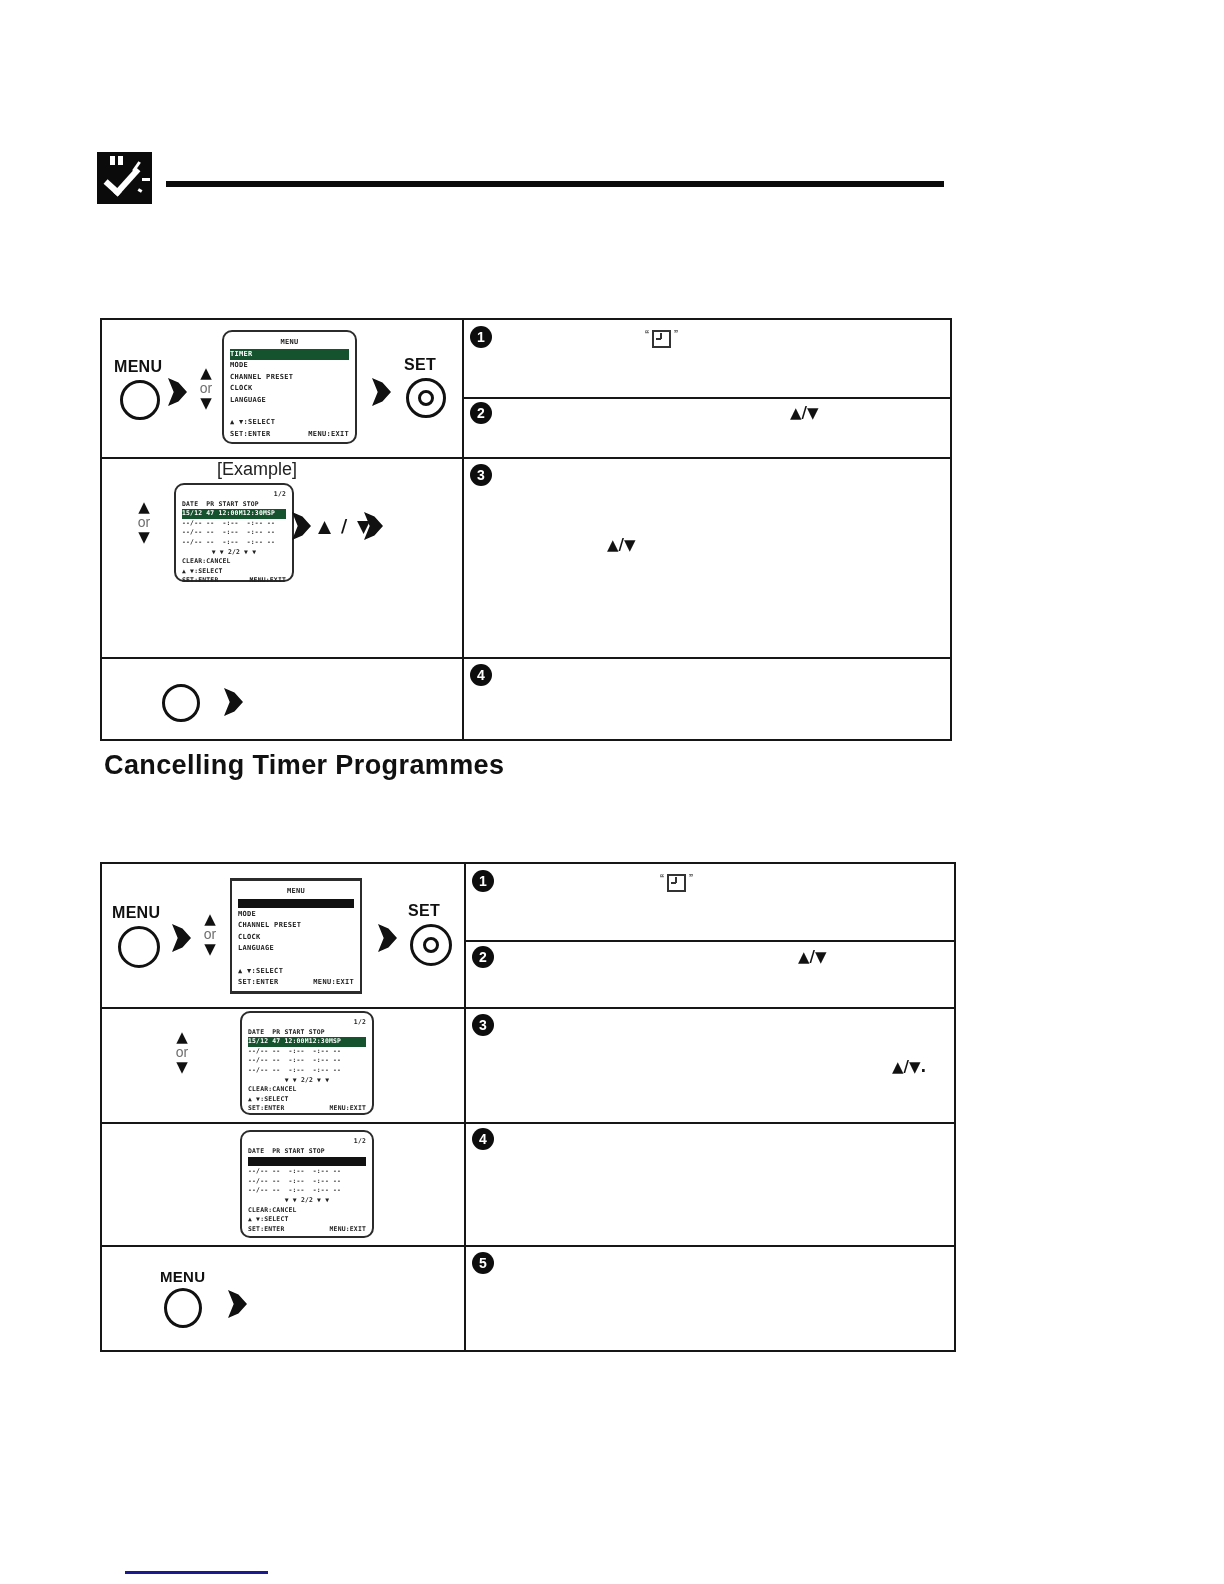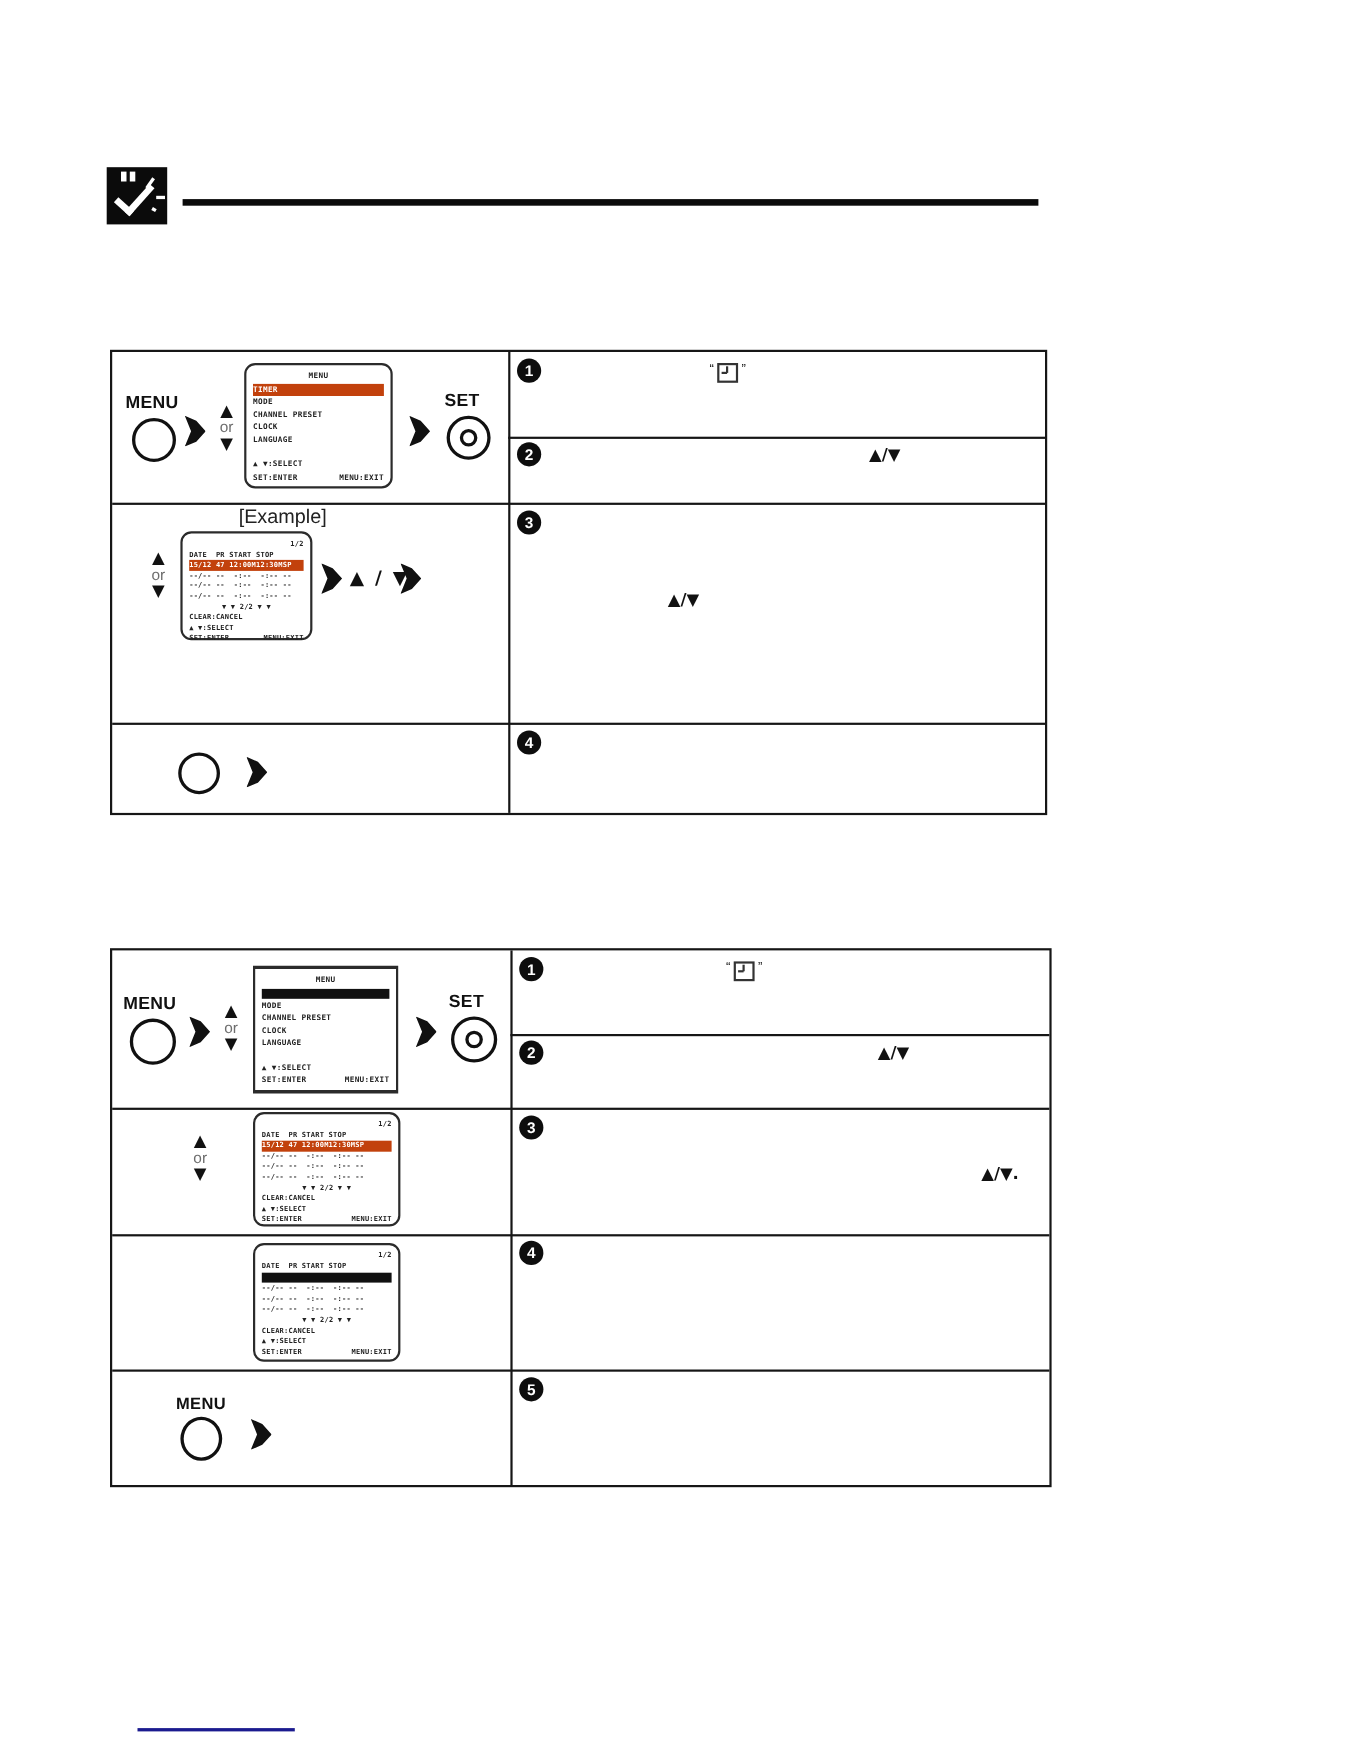--- a/index.html
+++ b/index.html
@@ -39,27 +39,27 @@
   .step{width:22px;height:22px;border-radius:50%;background:#0d0d0d;color:#fff;
      display:flex;align-items:center;justify-content:center;
      font-weight:700;font-size:14px;font-family:"Liberation Sans",sans-serif;}
   
   .osd{box-sizing:border-box;background:#fff;border:2px solid #2b2b2b;
      font-family:"DejaVu Sans Mono",monospace;font-weight:700;color:#222;
      padding:5px 6px;}
   .osd .r{white-space:pre;}
   .osd .center{text-align:center;}
   .osd .right{text-align:right;}
-  .osd .inv{background:#c2410c;color:#fff;}
+  .osd .inv{background:#14532d;color:#fff;}
   .osd .split{display:flex;justify-content:space-between;}
   .osd .bar{background:#111;height:9px;margin:1px 0;}
   .osd.menu{font-size:7px;line-height:11.5px;letter-spacing:.3px;border-radius:10px;}
   .osd.menu2{font-size:7px;line-height:11.5px;letter-spacing:.3px;border-radius:0;
      border-top-width:3px;border-bottom-width:3px;}
-  .osd.timer{font-size:6.4px;line-height:9.6px;letter-spacing:.2px;border-radius:10px;}
+  .osd.timer{font-size:6.4px;line-height:9.6px;letter-spacing:.2px;border-radius:10px;margin-left:10px;}
   .example{font-size:18px;color:#222;}
   
   .quoted{display:inline-flex;align-items:flex-start;font-size:12px;color:#222;}
   .tglyph{position:relative;display:inline-block;width:15px;height:14px;
      border:2px solid #333;margin:2px 3px 0 3px;background:#fff;}
   .tglyph .hv{position:absolute;left:6px;top:1px;width:2px;height:6px;background:#333;}
   .tglyph .hh{position:absolute;left:2px;top:6px;width:5px;height:2px;background:#333;}
   .blue-line{background:#1b1b8f;}
 </style>
 </head>
@@ -148,20 +148,21 @@
       </span>
       <span>”</span>
     </div>
     <div class="abs step" style="left:368px;top:82px;">2</div>
     <div class="abs updown" style="left:688px;top:84px;">▲/▼</div>
     <div class="abs step" style="left:368px;top:144px;">3</div>
     <div class="abs updown" style="left:505px;top:216px;">▲/▼</div>
     <div class="abs step" style="left:368px;top:344px;">4</div>
   </div>
 
+  <div class="abs h1" style="left:104px;top:750px;font-size:27px;">Cancelling Timer Programmes</div>
 
   <div class="abs tbl" style="left:100px;top:862px;width:852px;height:486px;">
     <div class="abs vline" style="left:362px;top:0;height:100%;"></div>
     <div class="abs hline" style="left:0;top:143px;width:100%;"></div>
     <div class="abs hline" style="left:0;top:258px;width:100%;"></div>
     <div class="abs hline" style="left:0;top:381px;width:100%;"></div>
     <div class="abs hline" style="left:362px;top:76px;width:490px;"></div>
 
     <div class="abs btn-label" style="left:10px;top:40px;">MENU</div>
     <div class="abs circle" style="left:16px;top:62px;width:36px;height:36px;"></div>

